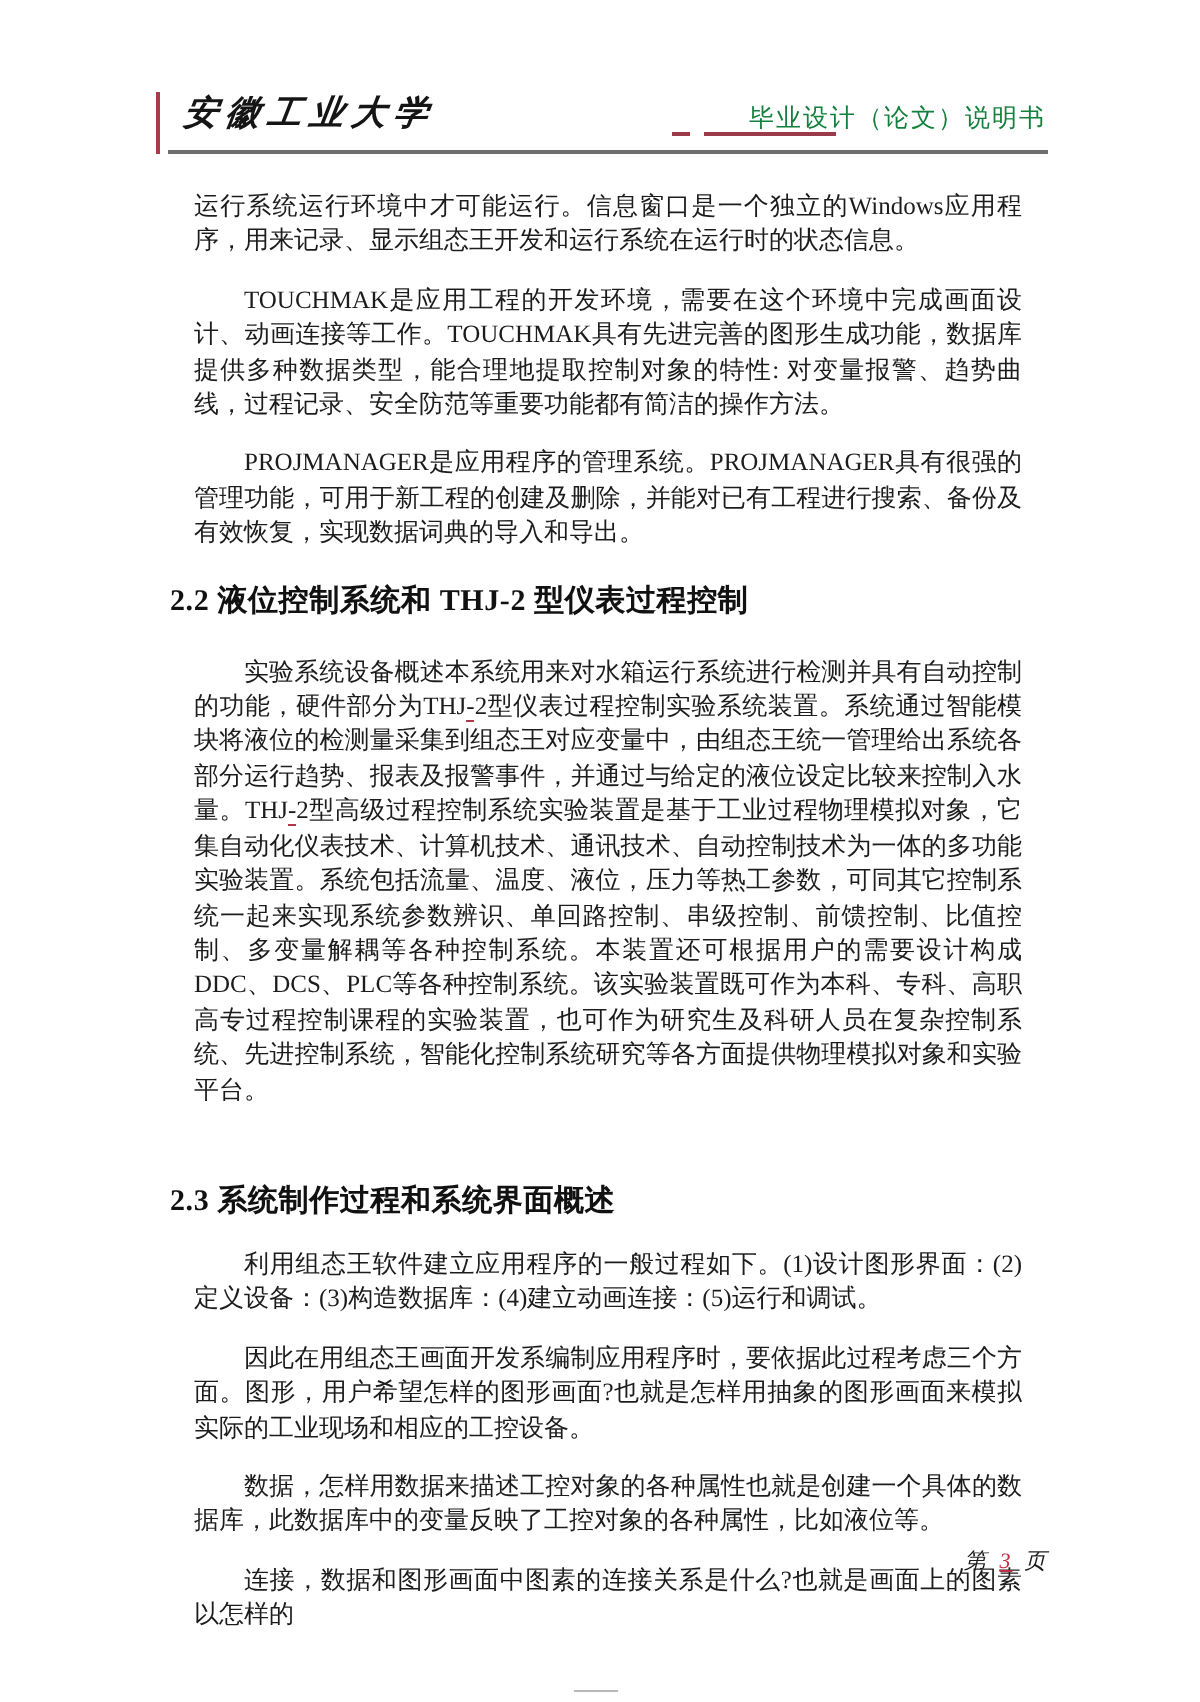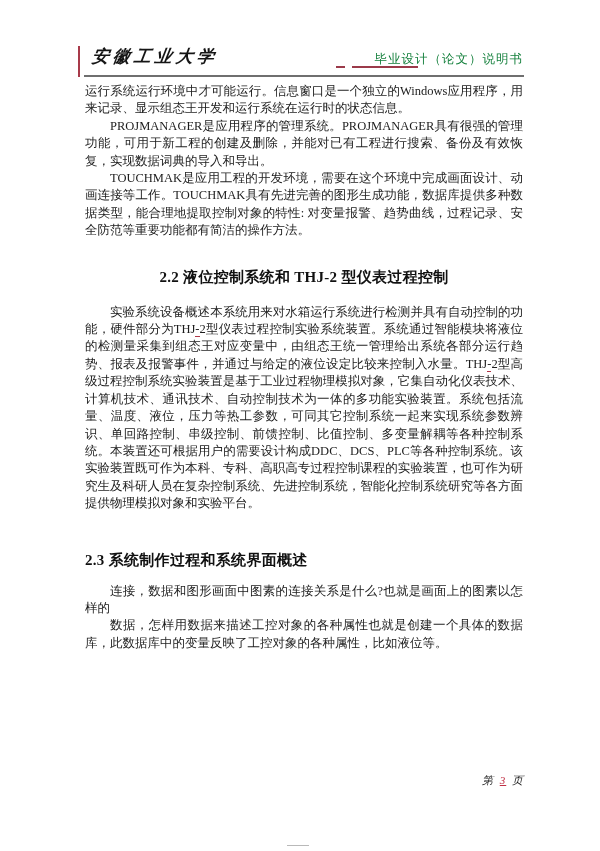--- a/index.html
+++ b/index.html
@@ -41,28 +41,28 @@
   .header-rule{
     position:absolute;left:84px;top:75px;width:440px;height:2px;
     background:#6f6f6f;
   }
   
   .content{
     position:absolute;left:85px;top:83px;width:438px;
     font-size:12.5px;line-height:17.4px;
     text-align:justify;
   }
-  .content p{margin:0;}
+  .content p{margin:12px;}
   .content p.indent{text-indent:2em;}
   h2{
     font-size:15px;font-weight:bold;color:#111;
     margin:0;letter-spacing:0.3px;line-height:22px;
     text-align:left;
   }
-  .h22{margin-top:26px;margin-bottom:16px;text-align:center;}
+  .h22{margin-top:14px;margin-bottom:16px;}
   .h23{margin-top:36px;margin-bottom:12px;}
   .redline{
     border-bottom:1.5px solid #b03648;
   }
   
   .footer{
     position:absolute;right:76px;top:773px;
     font-size:11px;letter-spacing:1px;white-space:nowrap;font-style:italic;
   }
   .page-num{
@@ -82,30 +82,32 @@
 
   <div class="change-bar"></div>
   <div class="logo">安徽工业大学</div>
   <div class="rev-mark-short"></div>
   <div class="rev-mark-long"></div>
   <div class="doc-title">毕业设计（论文）说明书</div>
   <div class="header-rule"></div>
 
   <div class="content">
     <p>运行系统运行环境中才可能运行。信息窗口是一个独立的Windows应用程序，用来记录、显示组态王开发和运行系统在运行时的状态信息。</p>
+    <p class="indent">TOUCHMAK是应用工程的开发环境，需要在这个环境中完成画面设计、动画连接等工作。TOUCHMAK具有先进完善的图形生成功能，数据库提供多种数据类型，能合理地提取控制对象的特性: 对变量报警、趋势曲线，过程记录、安全防范等重要功能都有简洁的操作方法。</p>
     <p class="indent">PROJMANAGER是应用程序的管理系统。PROJMANAGER具有很强的管理功能，可用于新工程的创建及删除，并能对已有工程进行搜索、备份及有效恢复，实现数据词典的导入和导出。</p>
-    <p class="indent">TOUCHMAK是应用工程的开发环境，需要在这个环境中完成画面设计、动画连接等工作。TOUCHMAK具有先进完善的图形生成功能，数据库提供多种数据类型，能合理地提取控制对象的特性: 对变量报警、趋势曲线，过程记录、安全防范等重要功能都有简洁的操作方法。</p>
 
     <h2 class="h22">2.2 液位控制系统和 THJ-2 型仪表过程控制</h2>
 
     <p class="indent"><span>实验系统设备概述本系统用来对水箱运行系统进行检测并具有自动控制的功能，硬件部分为THJ</span><span class="redline">-</span><span>2型仪表过程控制实验系统装置。系统通过智能模块将液位的检测量采集到组态王对应变量中，由组态王统一管理给出系统各部分运行趋势、报表及报警事件，并通过与给定的液位设定比较来控制入水量。THJ</span><span class="redline">-</span><span>2型高级过程控制系统实验装置是基于工业过程物理模拟对象，它集自动化仪表技术、计算机技术、通讯技术、自动控制技术为一体的多功能实验装置。系统包括流量、温度、液位，压力等热工参数，可同其它控制系统一起来实现系统参数辨识、单回路控制、串级控制、前馈控制、比值控制、多变量解耦等各种控制系统。本装置还可根据用户的需要设计构成DDC、DCS、PLC等各种控制系统。该实验装置既可作为本科、专科、高职高专过程控制课程的实验装置，也可作为研究生及科研人员在复杂控制系统、先进控制系统，智能化控制系统研究等各方面提供物理模拟对象和实验平台。</span></p>
 
 
     <h2 class="h23">2.3 系统制作过程和系统界面概述</h2>
 
+    <p class="indent">利用组态王软件建立应用程序的一般过程如下。(1)设计图形界面：(2)定义设备：(3)构造数据库：(4)建立动画连接：(5)运行和调试。</p>
+    <p class="indent">因此在用组态王画面开发系编制应用程序时，要依据此过程考虑三个方面。图形，用户希望怎样的图形画面?也就是怎样用抽象的图形画面来模拟实际的工业现场和相应的工控设备。</p>
+    <p class="indent">数据，怎样用数据来描述工控对象的各种属性也就是创建一个具体的数据库，此数据库中的变量反映了工控对象的各种属性，比如液位等。</p>
     <p class="indent">连接，数据和图形画面中图素的连接关系是什么?也就是画面上的图素以怎样的</p>
-    <p class="indent">数据，怎样用数据来描述工控对象的各种属性也就是创建一个具体的数据库，此数据库中的变量反映了工控对象的各种属性，比如液位等。</p>
   </div>
 
   <div class="footer"><span>第</span> <span class="page-num">3</span> <span>页</span></div>
 
   <div class="bottom-dash"></div>
 </div>
 
 </body></html>

